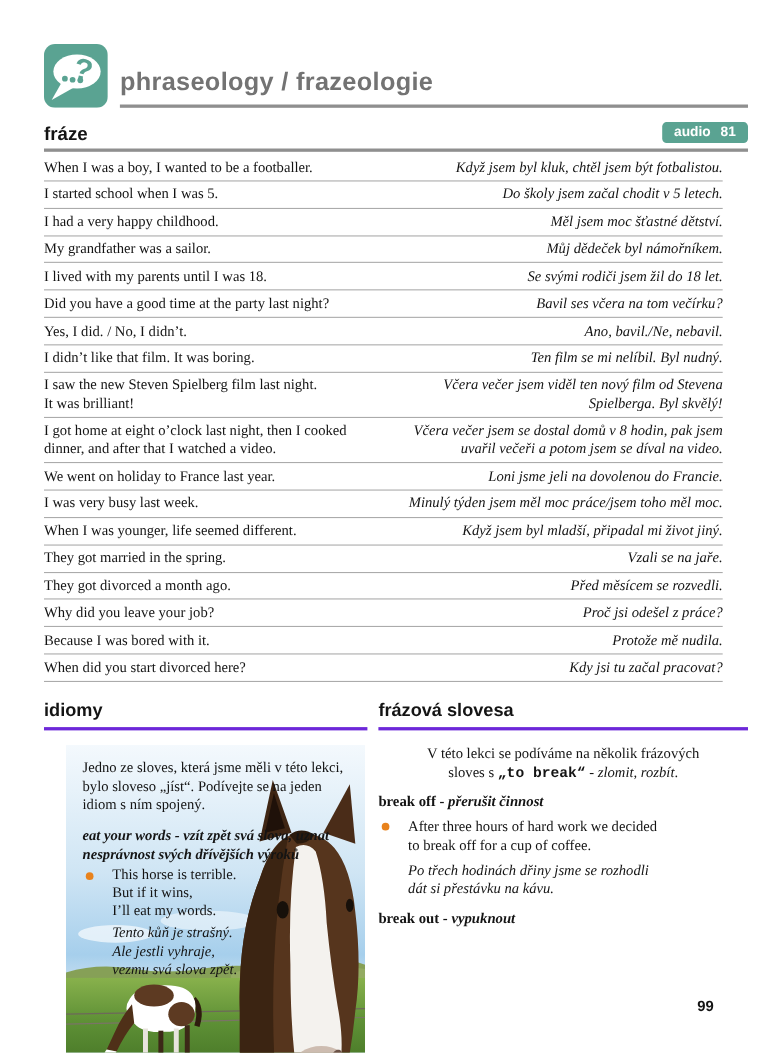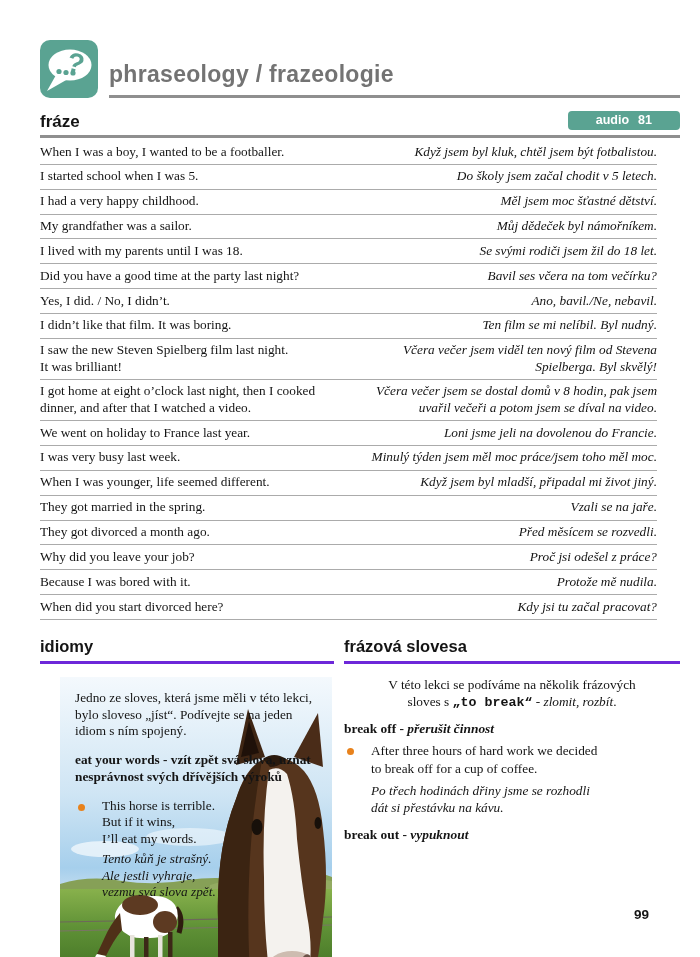--- a/index.html
+++ b/index.html
@@ -11,21 +11,21 @@
   .header { display:flex; align-items:flex-end; }
   .header-icon { width:58px; height:58px; flex:0 0 auto; margin-right:11px; }
   .title-wrap { flex:1; border-bottom:3px solid #8f8f8f; padding-bottom:7px; }
   .page-title { font-family:"Liberation Sans", sans-serif; font-weight:bold; font-size:23px; letter-spacing:.3px; color:#737373; }
 
   
   .section-bar { display:flex; justify-content:space-between; align-items:flex-end;
                  border-bottom:3px solid #8f8f8f; padding-bottom:3px; margin-top:13px; }
   .h2 { font-family:"Liberation Sans", sans-serif; font-weight:bold; font-size:17px; }
   .audio-badge { background:#5aa392; color:#fff; font-family:"Liberation Sans", sans-serif;
-                 font-weight:bold; font-size:12.5px; padding:2px 28px 3px; border-radius:4px;
+                 font-weight:bold; font-size:12.5px; padding:2px 11px 3px; border-radius:4px;
                  display:flex; gap:9px; margin-bottom:2px; }
 
   
   .phrase-table { border-collapse:collapse; width:617px; margin-top:2px; }
   .phrase-table td { border-bottom:1.6px solid #ababab; padding:3.5px 0 4px; vertical-align:top;
                      font-size:13.3px; line-height:1.23; white-space:pre; }
   .phrase-table td.en { width:302px; padding-right:8px; }
   .phrase-table td.cs { font-style:italic; padding-left:4px;text-align:right; }
 
   
@@ -33,22 +33,22 @@
   .col-left { width:294px; flex:0 0 auto; }
   .col-right { width:336px; flex:0 0 auto; margin-left:10px; }
   .h3 { font-family:"Liberation Sans", sans-serif; font-weight:bold; font-size:16.5px;
         border-bottom:3px solid #6d28d9; padding-bottom:5px; }
 
   
   .idiom-box { position:relative; width:272px; height:308px; margin:13px 0 0 20px; overflow:hidden; }
   .idiom-photo { position:absolute; left:0; top:0; width:272px; height:308px; }
   .idiom-text { position:relative; padding:13px 12px 0 15px; font-size:13.3px; line-height:1.26; }
   .idiom-intro { white-space:pre; }
-  .idiom-title { white-space:pre; font-weight:bold; margin-top:12px; }
-  .bullet-row { display:flex; margin-top:12px; }
+  .idiom-title { white-space:pre; font-weight:bold; font-style:italic; margin-top:12px; }
+  .bullet-row { display:flex; margin-top:1px; }
   .bullet-dot { width:7px; height:7px; border-radius:50%; background:#e8821c; flex:0 0 auto;
                 margin:6px 0 0 3px; }
   .bullet-text { margin-left:17px; white-space:pre; }
   .idiom-cs { font-style:italic; white-space:pre; margin-left:27px; margin-top:3px; }
 
   
   .pv-intro { margin-top:12px; font-size:13.3px; line-height:1.3; white-space:pre;text-align:center; }
   .st-bold { font-weight:bold;font-family:Liberation Mono, monospace; }
   .st-italic { font-style:italic; }
   .pv-entry { margin-top:9px; }

